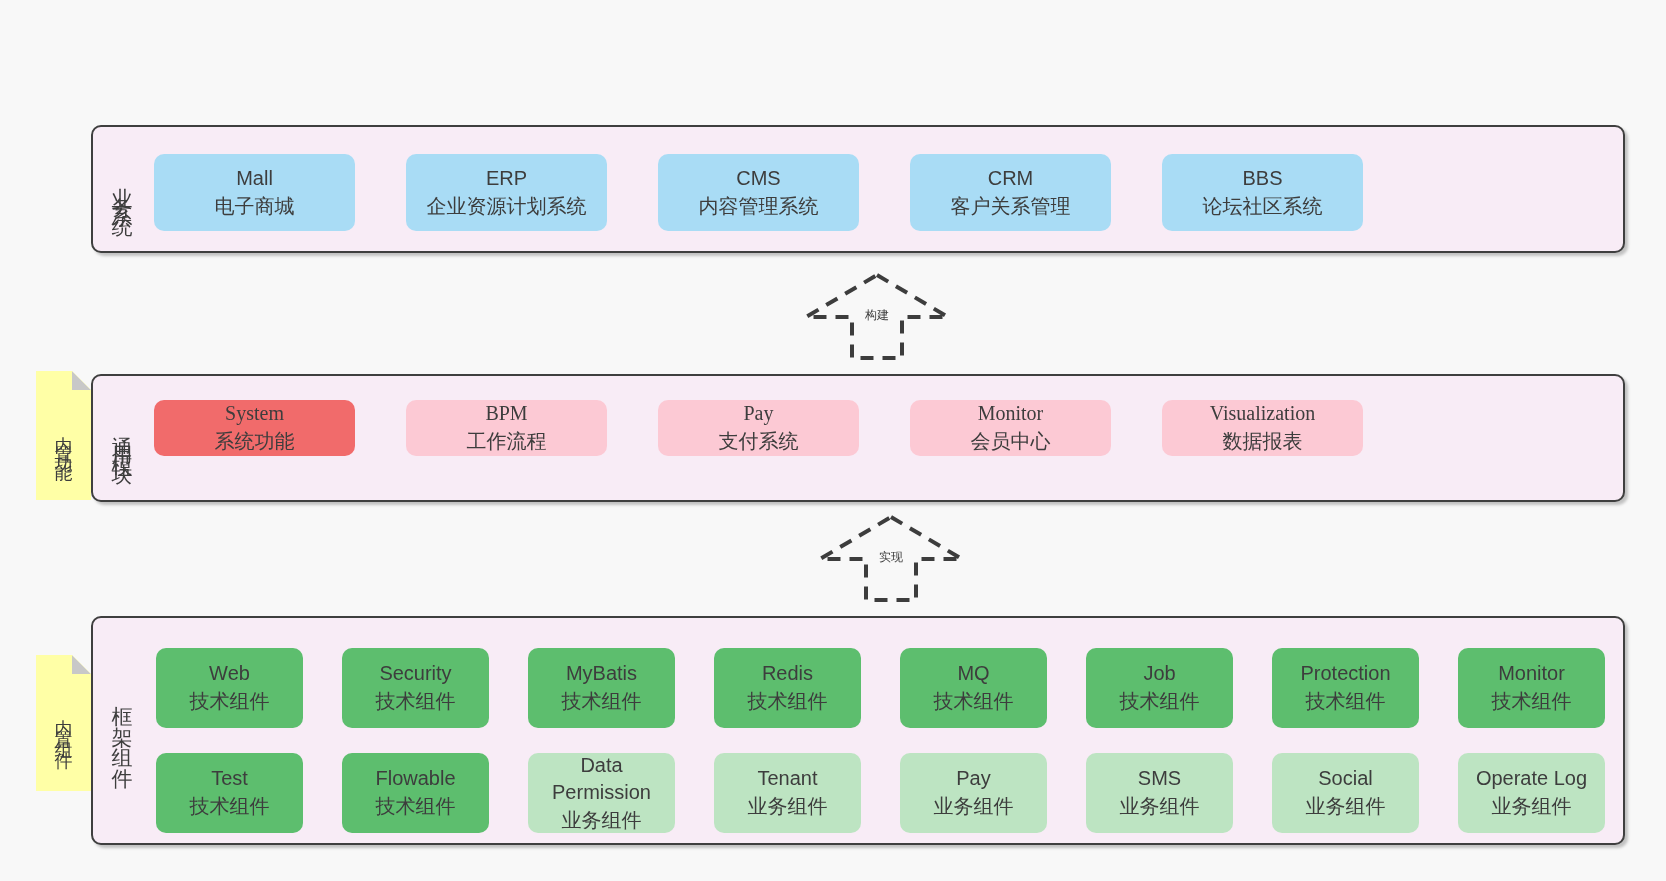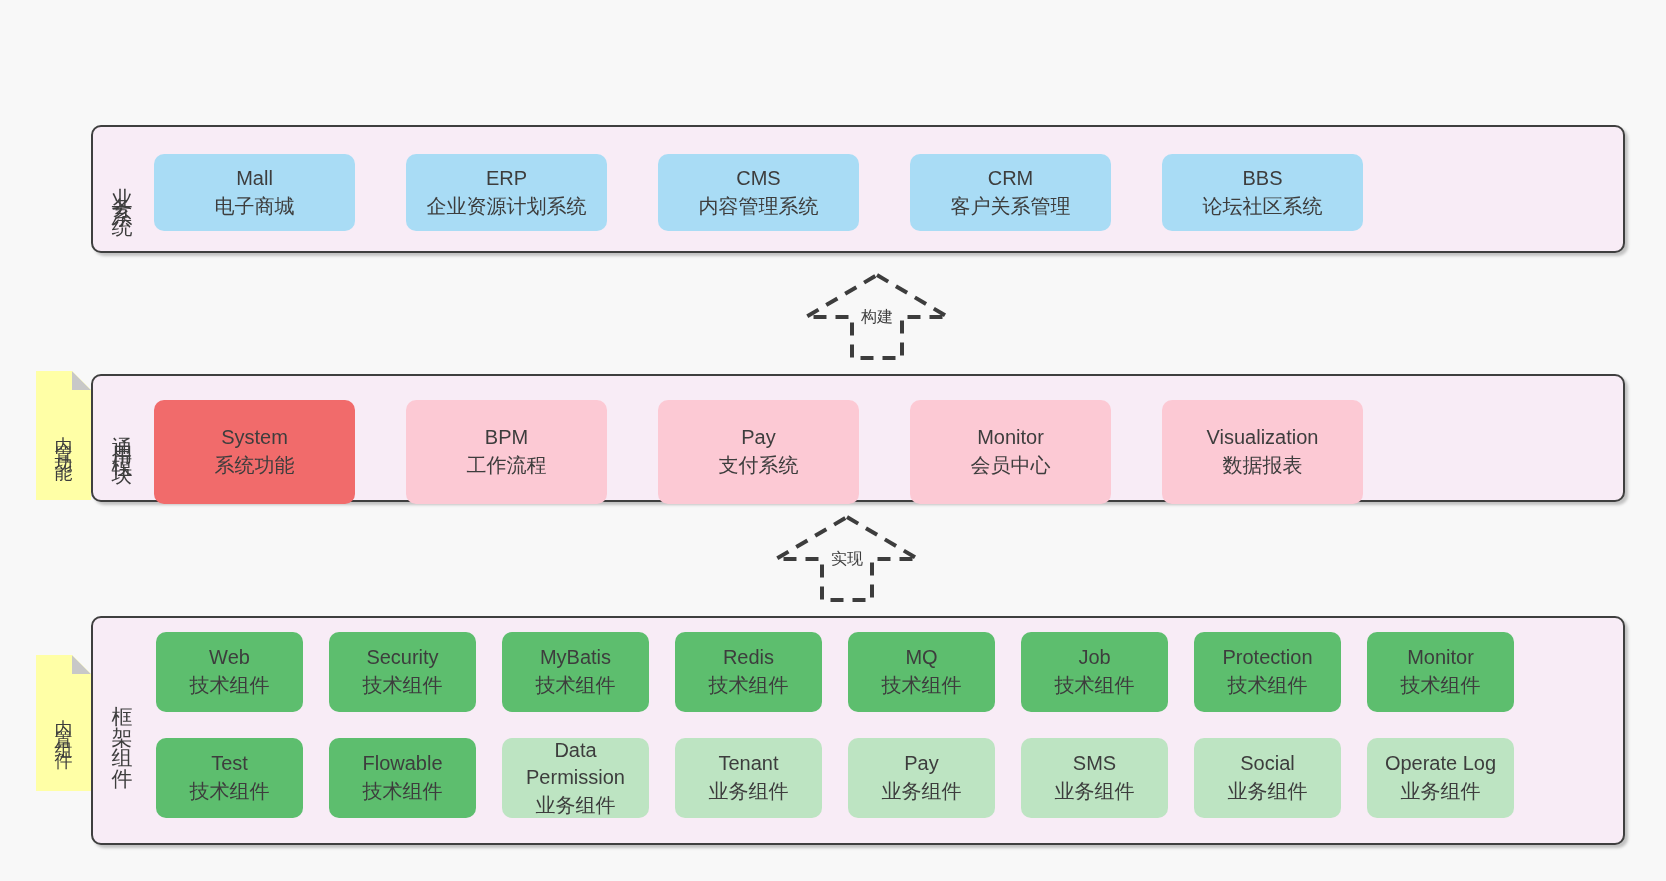--- a/index.html
+++ b/index.html
@@ -23,26 +23,26 @@
 
   .vlabel{position:absolute; left:19px; top:50%; transform:translateY(-50%);
           writing-mode:vertical-lr; text-orientation:upright;
           font-size:21px; line-height:1; color:var(--c-text); white-space:nowrap;}
   .panel-business .vlabel, .panel-modules .vlabel{letter-spacing:9px;}
   .panel-components .vlabel{letter-spacing:21px;}
 
   .grid{position:absolute; display:grid;}
   .panel-business .grid   {left:61px; top:27px; grid-template-columns:repeat(6,201px); column-gap:51px;}
   .panel-modules .grid    {left:61px; top:24px; grid-template-columns:repeat(6,201px); column-gap:51px;}
-  .panel-components .grid {left:63px; top:14px; grid-template-columns:repeat(8,147px); column-gap:39px; row-gap:25px;gap:26px;}
+  .panel-components .grid {left:63px; top:30px; grid-template-columns:repeat(8,147px); column-gap:39px; row-gap:25px;}
 
   .box{border-radius:10px; display:flex; flex-direction:column; justify-content:center;
        align-items:center; text-align:center; font-size:20px; line-height:1.38; color:var(--c-text);}
   .panel-business .box{height:77px;}
-  .panel-modules .box{height:104px;}
+  .panel-modules .box{height:56px;font-family:Liberation Serif, serif;}
   .panel-components .box{height:80px;}
   .box.blue{background:var(--c-blue);}
   .box.red{background:var(--c-red);}
   .box.pink{background:var(--c-pink);}
   .box.green{background:var(--c-green);}
   .box.green-light{background:var(--c-green-light);}
   .box-title, .box-sub{width:100%; padding:0 4px;}
 
   
   .note{position:absolute; left:36px; width:55px; background:var(--c-yellow); z-index:1;
@@ -53,25 +53,25 @@
              clip-path:polygon(0 0, 100% 100%, 0 100%);}
   .note-text{position:absolute; left:50%; top:50%; transform:translate(-50%,-50%);
              writing-mode:vertical-lr; text-orientation:upright; font-size:18px;
              line-height:1; color:var(--c-text); white-space:nowrap;}
   .note-modules .note-text{letter-spacing:9px; margin-top:4px;}
   .note-components .note-text{letter-spacing:11px; margin-top:4px;}
 
   
   .arrow{position:absolute; width:150px; height:90px; z-index:0;}
   .arrow-build    {left:802px; top:272px;}
-  .arrow-implement{left:772px; top:514px;}
+  .arrow-implement{left:816px; top:514px;}
   .arrow svg{display:block; width:100%; height:100%; overflow:visible;}
   .arrow polygon{fill:none; stroke:var(--c-arrow); stroke-width:4; stroke-dasharray:13 9;}
   .arrow-label{position:absolute; left:50%; top:33px; transform:translateX(-50%);
-               background:var(--c-page); font-size:16px; padding:2px 4px; color:var(--c-text);
+               background:var(--c-page); font-size:12px; padding:2px 4px; color:var(--c-text);
                white-space:nowrap;}
 </style>
 </head>
 <body>
 
 <div class="canvas">
 
   <section class="panel panel-business">
     <div class="vlabel">业务系统</div>
     <div class="grid">

